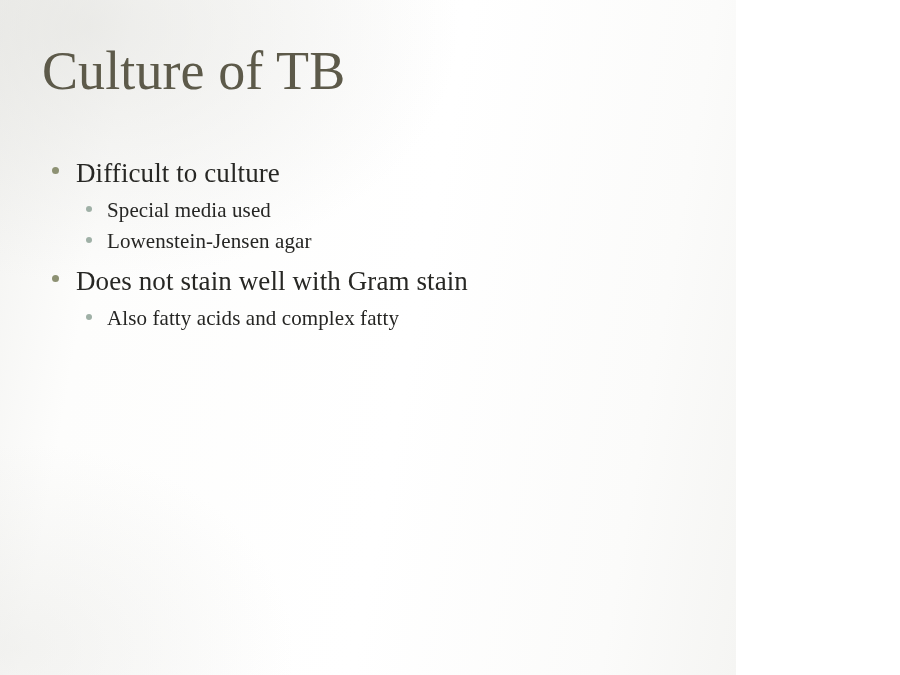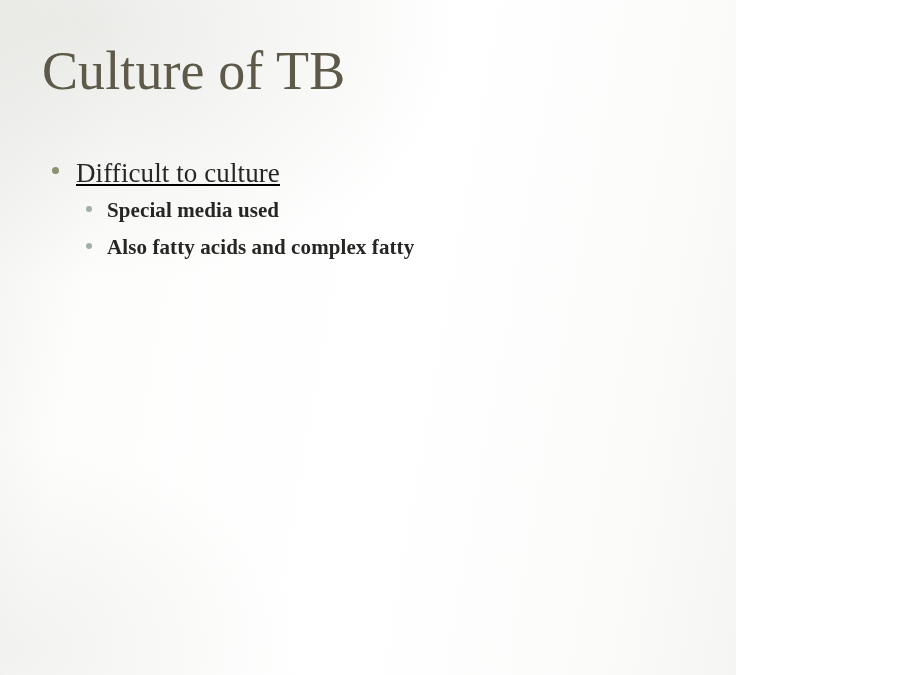--- a/index.html
+++ b/index.html
@@ -82,21 +82,20 @@
   .bullet-row {
     position: relative;
     display: flex;
     align-items: baseline;
   }
 
   
   .lvl1 {
     padding-left: 50px;
     margin-bottom: 4px;
-    text-decoration: underline;
   }
   .lvl1 .dot {
     position: absolute;
     left: 52px;
     top: 12px;
     width: 7px;
     height: 7px;
     border-radius: 50%;
     background: #8d9173;
   }
@@ -121,21 +120,20 @@
     height: 6px;
     border-radius: 50%;
     background: #9fb0a6;
   }
   .lvl2 .txt {
     margin-left: 23px;
     font-size: 21px;
     line-height: 1.42;
     color: #262624;
     letter-spacing: 0.1px;
-    font-weight: bold;
   }
 
   .spacer-sm { height: 6px; }
 </style>
 </head>
 <body>
 
 <div class="slide">
 
   <div class="slide-bg"></div>
@@ -151,24 +149,32 @@
     <div class="bullet-row lvl1">
       <span class="dot"></span>
       <span class="txt">Difficult to culture</span>
     </div>
 
     <div class="bullet-row lvl2">
       <span class="dot"></span>
       <span class="txt">Special media used</span>
     </div>
 
+    <div class="bullet-row lvl2">
+      <span class="dot"></span>
+      <span class="txt">Lowenstein-Jensen agar</span>
+    </div>
 
     <div class="spacer-sm"></div>
 
 
+    <div class="bullet-row lvl1">
+      <span class="dot"></span>
+      <span class="txt">Does not stain well with Gram stain</span>
+    </div>
 
 
     <div class="bullet-row lvl2">
       <span class="dot"></span>
       <span class="txt">Also fatty acids and complex fatty</span>
     </div>
 
   </div>
 </div>
 

